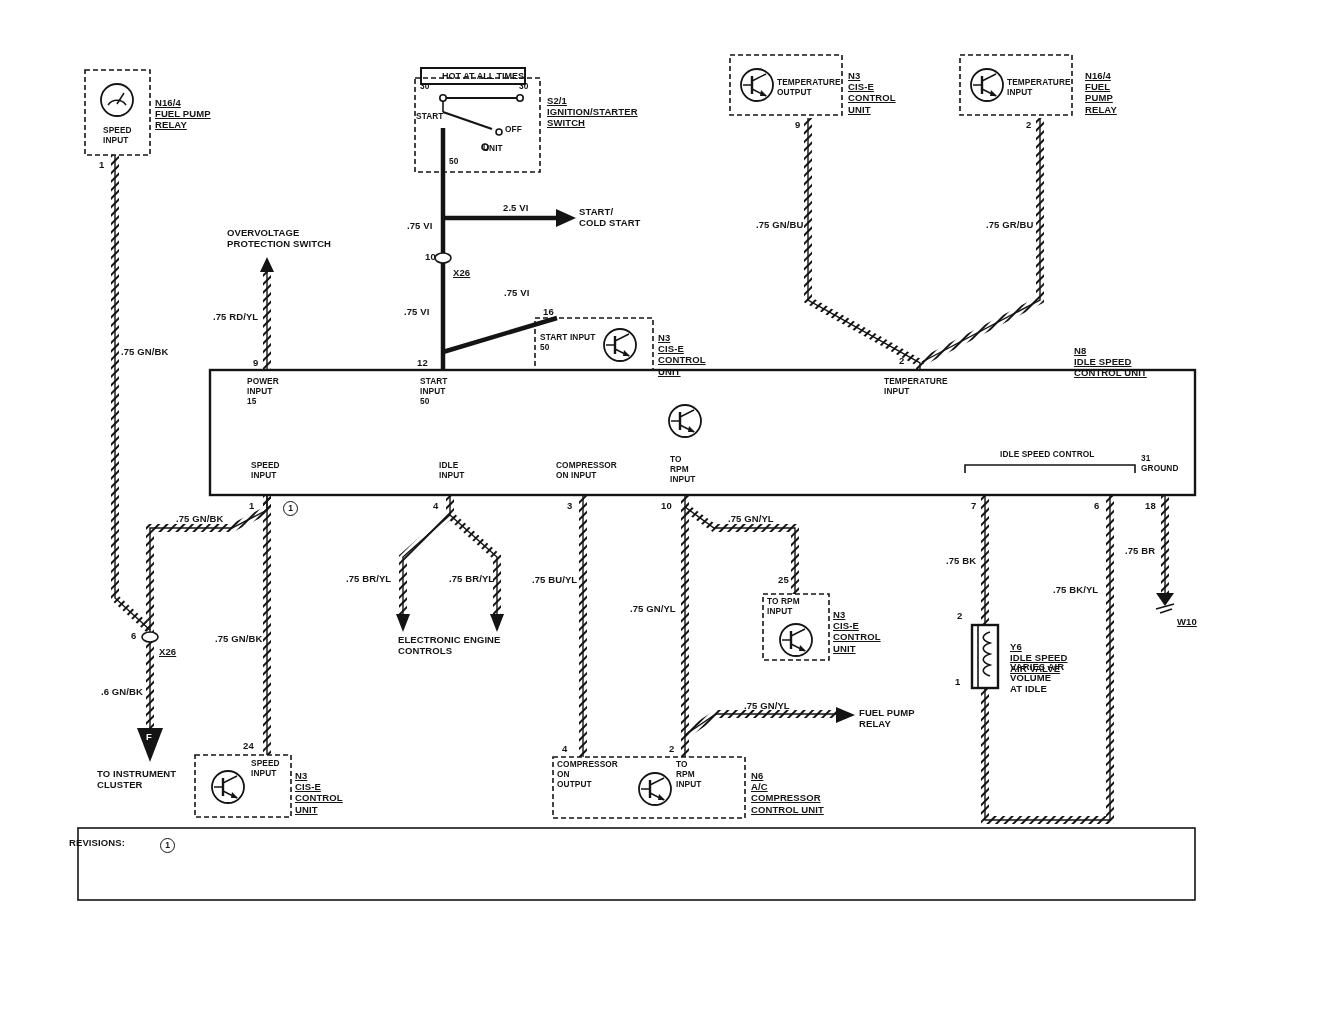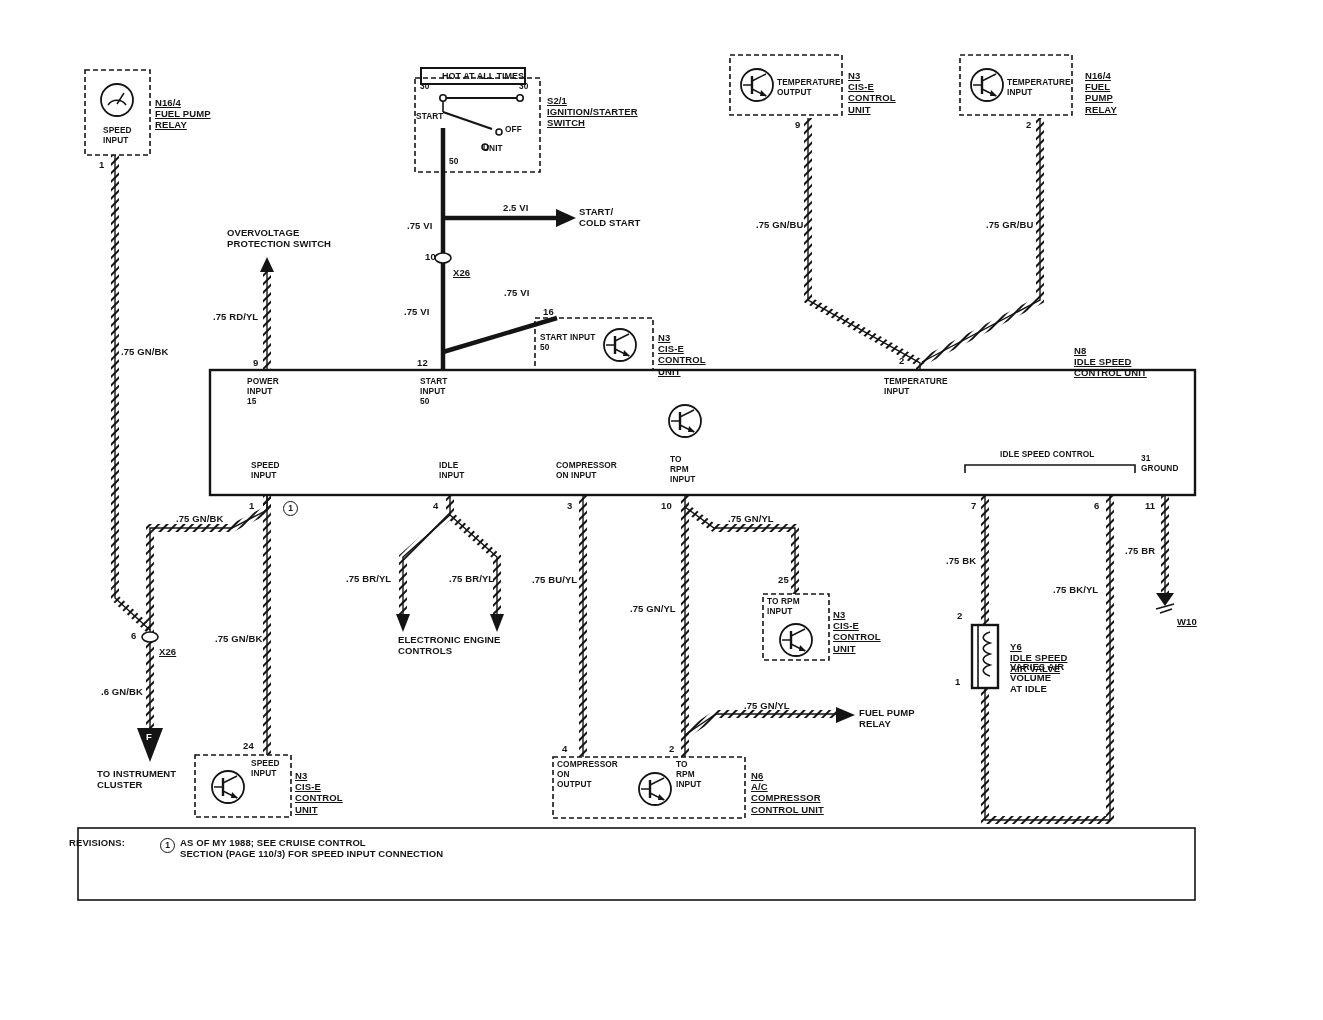--- a/index.html
+++ b/index.html
@@ -251,21 +251,21 @@
 <div class="lb" style="left:567px;top:500px">3</div>
 <div class="lb s" style="left:670px;top:455px">TO
 RPM
 INPUT</div>
 <div class="lb" style="left:661px;top:500px">10</div>
 <div class="lb s" style="left:1000px;top:450px">IDLE SPEED CONTROL</div>
 <div class="lb" style="left:971px;top:500px">7</div>
 <div class="lb" style="left:1094px;top:500px">6</div>
 <div class="lb s" style="left:1141px;top:454px">31
 GROUND</div>
-<div class="lb" style="left:1145px;top:500px">11</div>
+<div class="lb" style="left:1145px;top:500px">18</div>
 
 <div class="lb" style="left:176px;top:513px">.75 GN/BK</div>
 <div class="lb" style="left:131px;top:630px">6</div>
 <div class="lb und" style="left:159px;top:629px">X26</div>
 <div class="lb" style="left:215px;top:633px">.75 GN/BK</div>
 <div class="lb" style="left:101px;top:686px">.6 GN/BK</div>
 <div class="lb wt" style="left:146px;top:731px">F</div>
 <div class="lb" style="left:97px;top:768px">TO INSTRUMENT
 CLUSTER</div>
 
@@ -319,16 +319,14 @@
 <div class="lb" style="left:1010px;top:661px">VARIES AIR
 VOLUME
 AT IDLE</div>
 <div class="lb" style="left:1053px;top:584px">.75 BK/YL</div>
 
 <div class="lb" style="left:1125px;top:545px">.75 BR</div>
 <div class="lb und" style="left:1177px;top:599px">W10</div>
 
 <div class="lb" style="left:69px;top:837px">REVISIONS:</div>
 <div class="circ" style="left:160px;top:838px">1</div>
-<div class="lb" style="left:180px;top:837px">AS OF MY 1988; SEE CRUISE CONTROL
-SECTION (PAGE 110/3) FOR SPEED INPUT CONNECTION</div>
 
 </div>
 
 </body></html>

